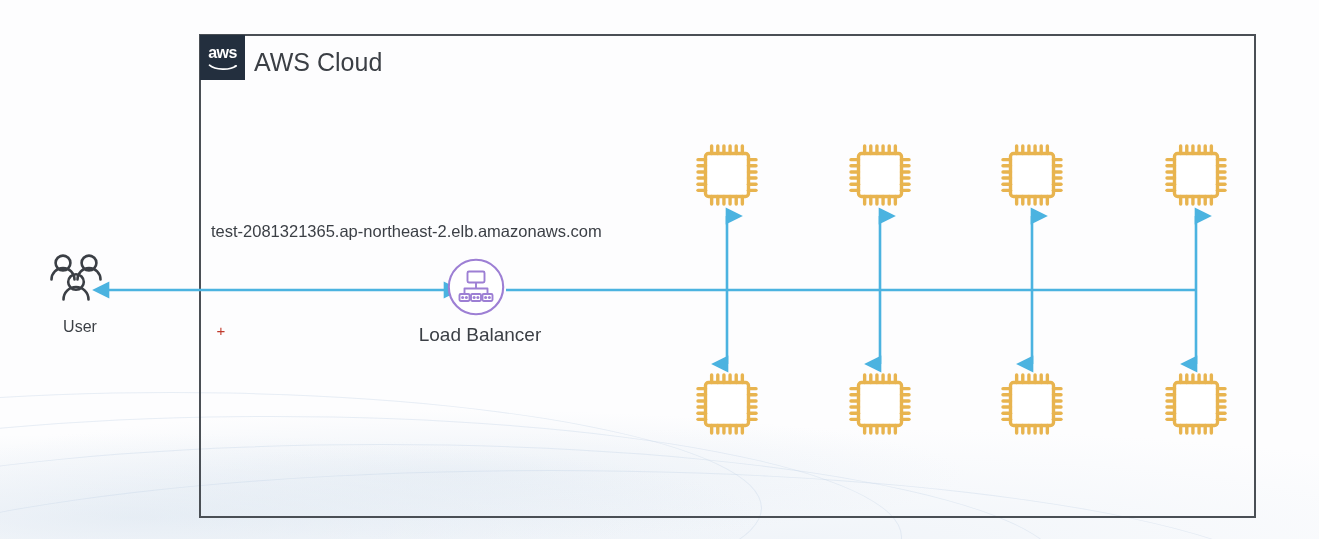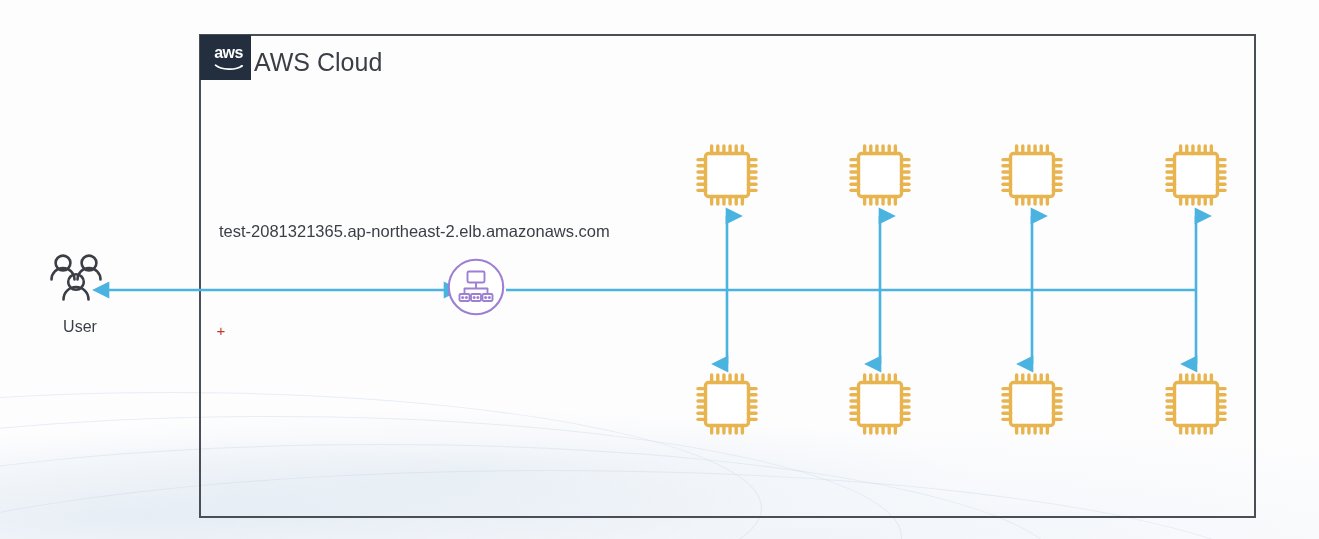--- a/index.html
+++ b/index.html
@@ -44,21 +44,20 @@
     position: absolute;
     left: 200px;
     top: 35px;
     width: 45px;
     height: 45px;
     background: #232f3e;
     display: flex;
     flex-direction: column;
     align-items: center;
     justify-content: center;
-    padding-left: 6px;
   }
   .aws-badge .aws-word {
     color: #ffffff;
     font-size: 16px;
     font-weight: bold;
     letter-spacing: -0.5px;
     line-height: 1;
     font-family: "Liberation Sans", sans-serif;
   }
   .aws-badge svg { display: block; margin-top: 1px; }
@@ -66,21 +65,21 @@
     position: absolute;
     left: 254px;
     top: 48px;
     font-size: 25px;
     color: #3b3f45;
     font-family: "Liberation Sans", sans-serif;
     white-space: nowrap;
   }
   .url-label {
     position: absolute;
-    left: 219px;
+    left: 211px;
     top: 222px;
     font-size: 16.5px;
     color: #3b3f45;
     white-space: nowrap;
     font-family: "Liberation Sans", sans-serif;
   }
   .node-label {
     position: absolute;
     font-size: 17px;
     color: #3b3f45;
@@ -210,20 +209,21 @@
       <g fill="#9d7fd4">
         <circle cx="15.6" cy="39.6" r="1.5"></circle>
           <circle cx="19.4" cy="39.6" r="1.5"></circle>
         <circle cx="27.1" cy="39.6" r="1.5"></circle>
           <circle cx="30.9" cy="39.6" r="1.5"></circle>
         <circle cx="38.6" cy="39.6" r="1.5"></circle>
           <circle cx="42.4" cy="39.6" r="1.5"></circle>
       </g>
     </svg>
   </div>
+  <div class="node-label lb-label">Load Balancer</div>
 
   <div class="ec2" style="left:692px;  top:140px;"><svg width="70" height="70" viewBox="0 0 70 70" aria-hidden="true">
         <rect x="13.5" y="13.5" width="43" height="43" rx="3" fill="#ffffff" stroke="#e8b44f" stroke-width="3.4"></rect>
         <line x1="19.642857142857142" y1="13.5" x2="19.642857142857142" y2="6" stroke="#e8b44f" stroke-width="3.4" stroke-linecap="round"></line>
         <line x1="19.642857142857142" y1="56.5" x2="19.642857142857142" y2="64" stroke="#e8b44f" stroke-width="3.4" stroke-linecap="round"></line>
         <line x1="13.5" y1="19.642857142857142" x2="6" y2="19.642857142857142" stroke="#e8b44f" stroke-width="3.4" stroke-linecap="round"></line>
         <line x1="56.5" y1="19.642857142857142" x2="64" y2="19.642857142857142" stroke="#e8b44f" stroke-width="3.4" stroke-linecap="round"></line>
         <line x1="25.785714285714285" y1="13.5" x2="25.785714285714285" y2="6" stroke="#e8b44f" stroke-width="3.4" stroke-linecap="round"></line>
         <line x1="25.785714285714285" y1="56.5" x2="25.785714285714285" y2="64" stroke="#e8b44f" stroke-width="3.4" stroke-linecap="round"></line>
         <line x1="13.5" y1="25.785714285714285" x2="6" y2="25.785714285714285" stroke="#e8b44f" stroke-width="3.4" stroke-linecap="round"></line>

